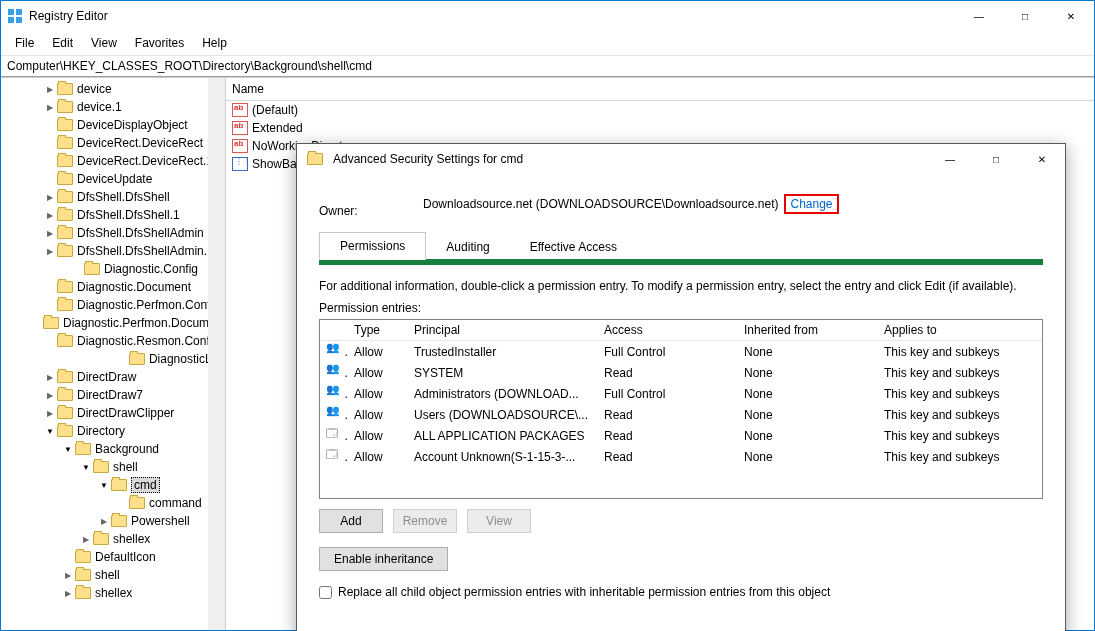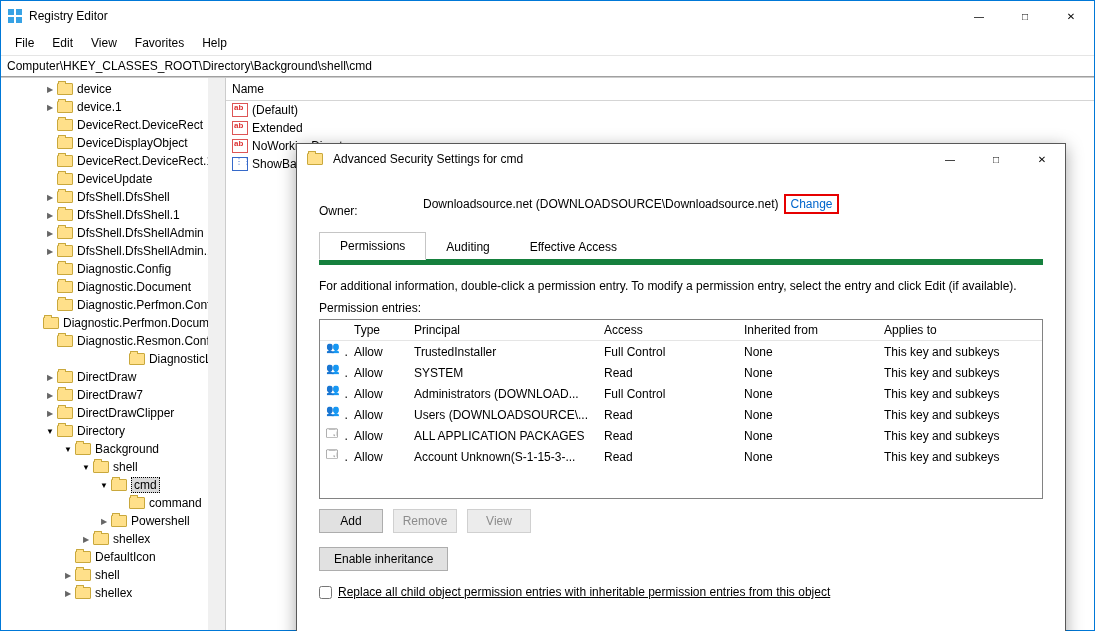--- a/index.html
+++ b/index.html
@@ -67,21 +67,21 @@
 .col-inherited { width: 140px; flex-shrink: 0; }
 .col-applies { flex: 1; }
 .people-icon { display: inline-block; width: 18px; height: 12px; position: relative; }
 .people-icon:before { content: "👥"; font-size: 11px; position: absolute; left: 0; top: -3px; }
 .package-icon:before { content: "🗔"; }
 
 .btn-row { display: flex; gap: 10px; margin-top: 10px; }
 .btn { background: #e1e1e1; border: 1px solid #adadad; padding: 4px 0; width: 64px; text-align: center; cursor: pointer; }
 .btn.disabled { color: #8c8c8c; background: #ececec; border-color: #d0d0d0; cursor: default; }
 .btn.wide { width: auto; padding: 4px 14px; }
-.check-row { margin-top: 14px; display: flex; align-items: center; gap: 6px; text-decoration: underline; }
+.check-row { margin-top: 14px; display: flex; align-items: center; gap: 6px; }
 .check-row input { margin: 0; }
 
 .tree-scroll-hint { position: absolute; right: 0; top: 0; bottom: 0; width: 17px; background: #f0f0f0; }
 
 </style>
 </head>
 <body>
 
 <div class="regedit-window">
   <div class="titlebar">
@@ -118,30 +118,30 @@
             <span class="label">device</span>
           </div>
           <div class="tree-row" style="padding-left: 36px;">
             <span class="chevron">▶</span>
             <span class="folder-icon"></span>
             <span class="label">device.1</span>
           </div>
           <div class="tree-row" style="padding-left: 36px;">
             <span class="chevron"></span>
             <span class="folder-icon"></span>
+            <span class="label">DeviceDisplayObject</span>
+          </div>
+          <div class="tree-row" style="padding-left: 36px;">
+            <span class="chevron"></span>
+            <span class="folder-icon"></span>
             <span class="label">DeviceRect.DeviceRect</span>
           </div>
           <div class="tree-row" style="padding-left: 36px;">
             <span class="chevron"></span>
             <span class="folder-icon"></span>
-            <span class="label">DeviceDisplayObject</span>
-          </div>
-          <div class="tree-row" style="padding-left: 36px;">
-            <span class="chevron"></span>
-            <span class="folder-icon"></span>
             <span class="label">DeviceRect.DeviceRect.1</span>
           </div>
           <div class="tree-row" style="padding-left: 36px;">
             <span class="chevron"></span>
             <span class="folder-icon"></span>
             <span class="label">DeviceUpdate</span>
           </div>
           <div class="tree-row" style="padding-left: 36px;">
             <span class="chevron">▶</span>
             <span class="folder-icon"></span>
@@ -155,21 +155,21 @@
           <div class="tree-row" style="padding-left: 36px;">
             <span class="chevron">▶</span>
             <span class="folder-icon"></span>
             <span class="label">DfsShell.DfsShellAdmin</span>
           </div>
           <div class="tree-row" style="padding-left: 36px;">
             <span class="chevron">▶</span>
             <span class="folder-icon"></span>
             <span class="label">DfsShell.DfsShellAdmin.1</span>
           </div>
-          <div class="tree-row" style="padding-left: 36px;">
+          <div class="tree-row" style="padding-left: 36px; justify-content: center;">
             <span class="chevron"></span>
             <span class="folder-icon"></span>
             <span class="label">Diagnostic.Config</span>
           </div>
           <div class="tree-row" style="padding-left: 36px;">
             <span class="chevron"></span>
             <span class="folder-icon"></span>
             <span class="label">Diagnostic.Document</span>
           </div>
           <div class="tree-row" style="padding-left: 36px;">

